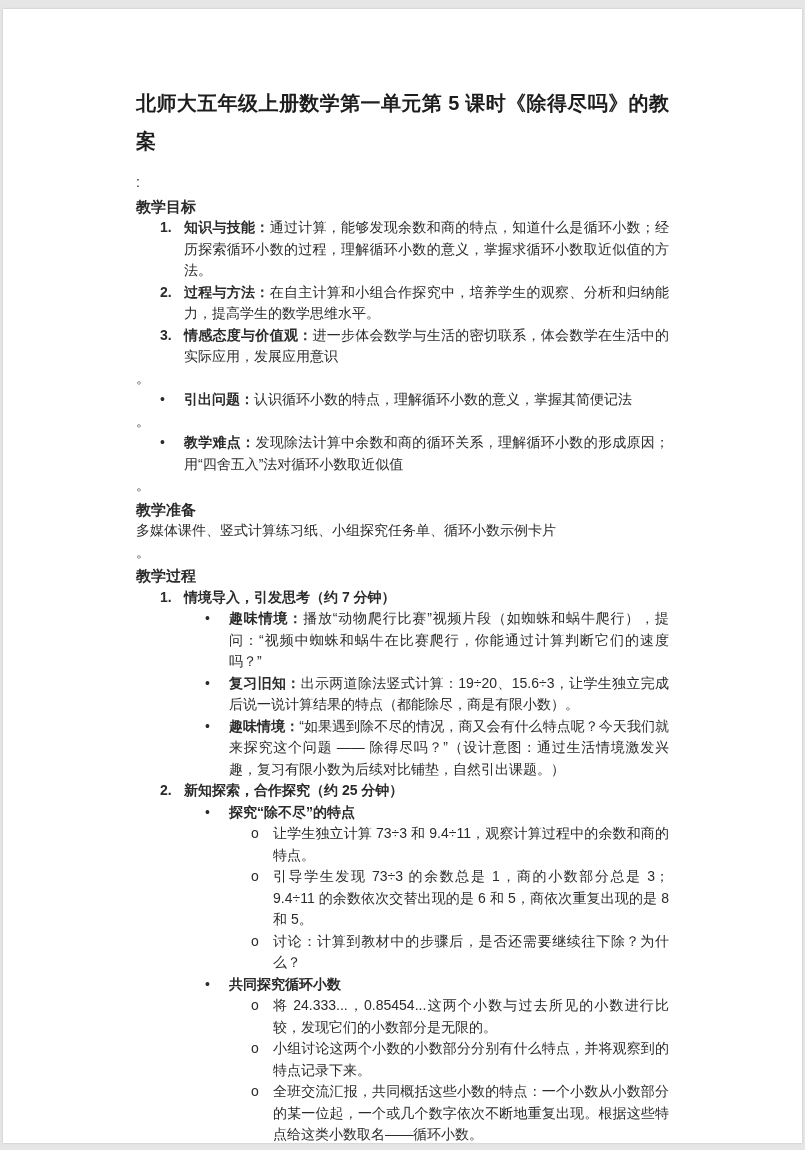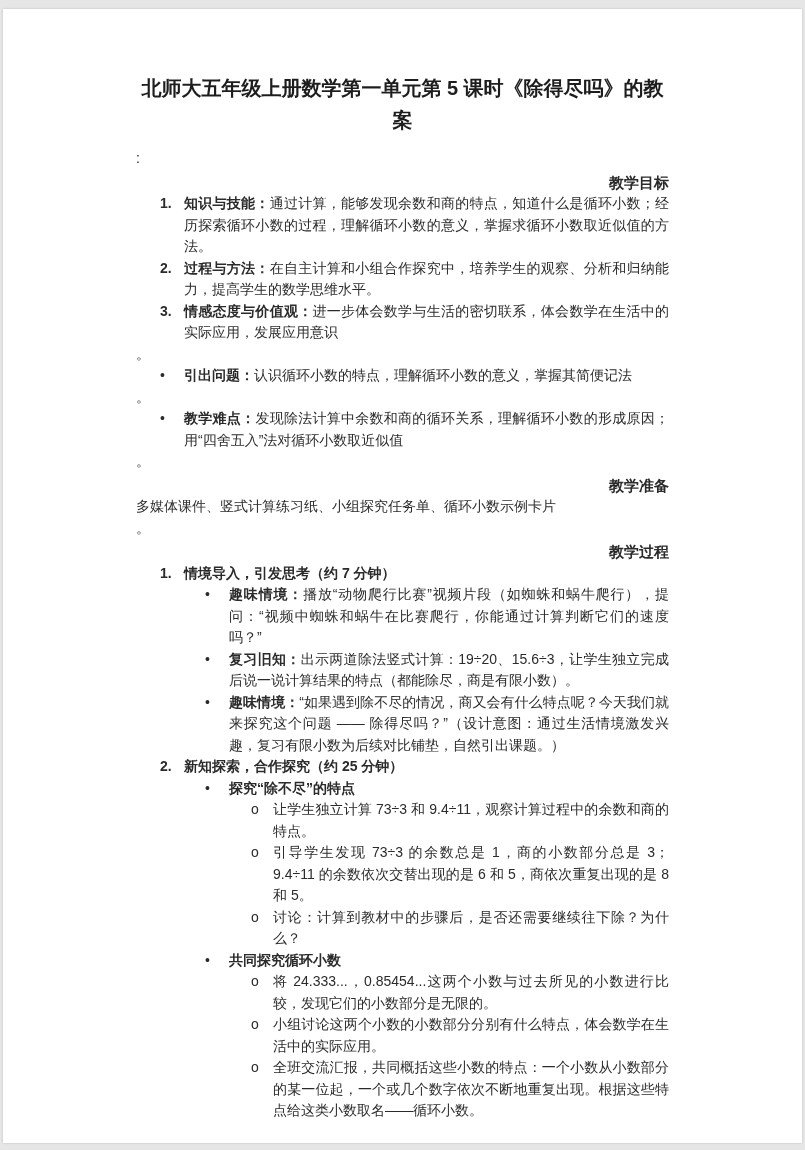--- a/index.html
+++ b/index.html
@@ -24,33 +24,32 @@
   .content {
     box-sizing: border-box;
     width: 100%; height: 100%;
     padding: 59px 133px 0 133px;
     font-size: 14px;
     line-height: 21.5px;
     color: #2b2b2b;
     text-align: justify;
   }
   h1.doc-title {
-    margin: 4px 0 12px 0;
+    margin: 16px 0 12px 0;
     font-size: 20px;
-    line-height: 32px;
+    line-height: 38px;
     font-weight: bold;
-    text-align: center;
     color: #1d1d1d;
   }
   h2.sec-heading {
     margin: 2px 0 0 0;
     font-size: 15px;
     line-height: 21.5px;
     font-weight: bold;
-    text-align: right;
+    text-align: left;
   }
   p { margin: 0; }
   .plain { text-align: left; }
   .li { position: relative; }
   .l1 { padding-left: 48px; }
   .l1 > .marker { position: absolute; left: 24px; }
   .l2 { padding-left: 93px; }
   .l2 > .marker { position: absolute; left: 69px; }
   .l3 { padding-left: 137px; }
   .l3 > .marker { position: absolute; left: 115px; }
@@ -153,21 +152,21 @@
       <div class="li l2">
         <span class="marker bullet">•</span>
         <span class="lead">共同探究循环小数</span>
       </div>
       <div class="li l3">
         <span class="marker bullet">o</span>
         <span>将 24.333...，0.85454...这两个小数与过去所见的小数进行比较，发现它们的小数部分是无限的。</span>
       </div>
       <div class="li l3">
         <span class="marker bullet">o</span>
-        <span>小组讨论这两个小数的小数部分分别有什么特点，体会数学在生活中的实际应用。</span>
+        <span>小组讨论这两个小数的小数部分分别有什么特点，并将观察到的特点记录下来。</span>
       </div>
       <div class="li l3">
         <span class="marker bullet">o</span>
         <span>全班交流汇报，共同概括这些小数的特点：一个小数从小数部分的某一位起，一个或几个数字依次不断地重复出现。根据这些特点给这类小数取名——循环小数。</span>
       </div>
 
     </div>
   </div>
 </div>
 

